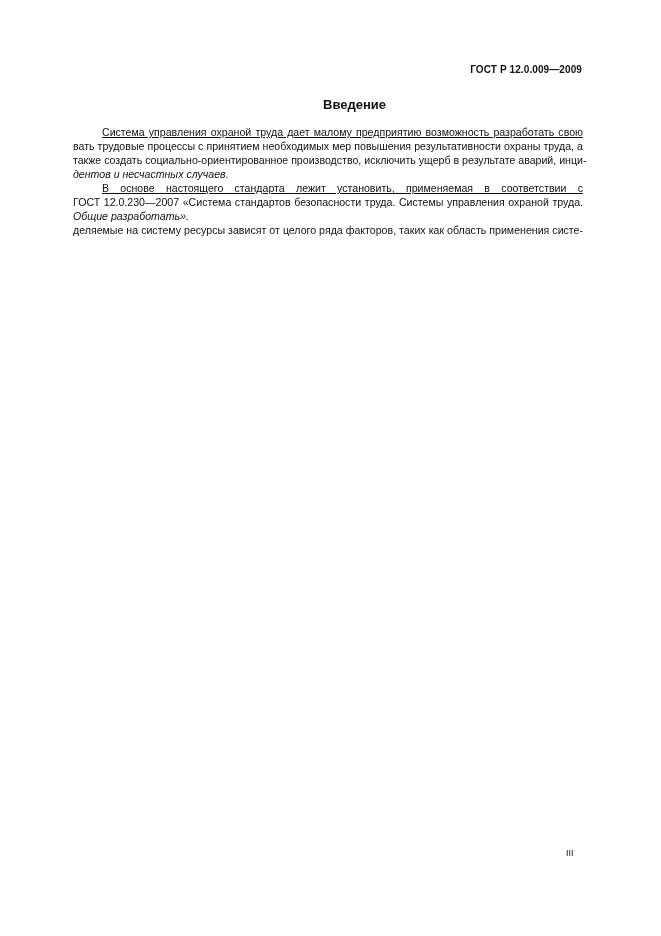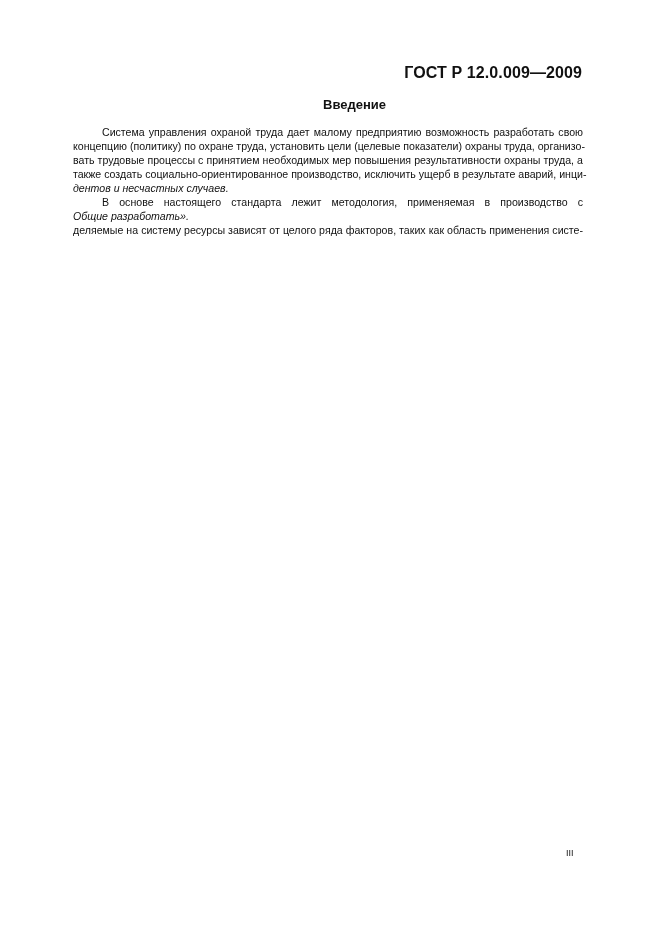--- a/index.html
+++ b/index.html
@@ -1,42 +1,42 @@
 <!DOCTYPE html>
 <html><head>
   <meta charset="utf-8">
   <style>
     html, body { margin: 0; padding: 0; background: #ffffff; }
     body { width: 661px; height: 936px; position: relative; overflow: hidden;
            font-family: "Liberation Sans", sans-serif; color: #111; }
-    .header-code { position: absolute; top: 64px; right: 79px; font-size: 16px; font-weight: bold; letter-spacing: 0.1px; }
+    .header-code { position: absolute; top: 64px; right: 79px; font-size: 10px; font-weight: bold; letter-spacing: 0.1px; }
     .title { position: absolute; top: 97px; left: 0; width: 661px; text-align: center; font-size: 13px; font-weight: bold; padding-left: 24px; }
     .body-text { position: absolute; top: 125px; left: 73px; width: 510px; font-size: 10.6px; line-height: 14px; }
     .line { display: block; white-space: nowrap; text-align: justify; text-align-last: justify; height: 14px; }
     .line.last { text-align-last: left; font-style: italic; }
-    .line.indent { padding-left: 29px; }
+    .line.indent { padding-left: 29px; text-decoration: underline; }
     .page-num { position: absolute; top: 848px; left: 566px; font-size: 9px; }
   </style>
 </head>
 <body>
 
 <div class="header-code">ГОСТ Р 12.0.009—2009</div>
 
 <div class="title">Введение</div>
 
 <div class="body-text">
   <div>
     <span class="line indent">Система управления охраной труда дает малому предприятию возможность разработать свою</span>
-    <span class="line">концепцию (политику) по охране труда, установить цели (целевые показатели) охраны труда, организо-</span>
     <span class="line">вать трудовые процессы с принятием необходимых мер повышения результативности охраны труда, а</span>
     <span class="line">также создать социально-ориентированное производство, исключить ущерб в результате аварий, инци-</span>
     <span class="line last">дентов и несчастных случаев.</span>
   </div>
   <div>
-    <span class="line indent">В основе настоящего стандарта лежит методология, применяемая в производство с</span>
+    <span class="line indent">В основе настоящего стандарта лежит установить, применяемая в соответствии с</span>
+    <span class="line">ГОСТ 12.0.230—2007 «Система стандартов безопасности труда. Системы управления охраной труда.</span>
     <span class="line last">Общие разработать».</span>
   </div>
   <div>
     <span class="line">деляемые на систему ресурсы зависят от целого ряда факторов, таких как область применения систе-</span>
   </div>
 </div>
 
 <div class="page-num">III</div>
 
 </body></html>

